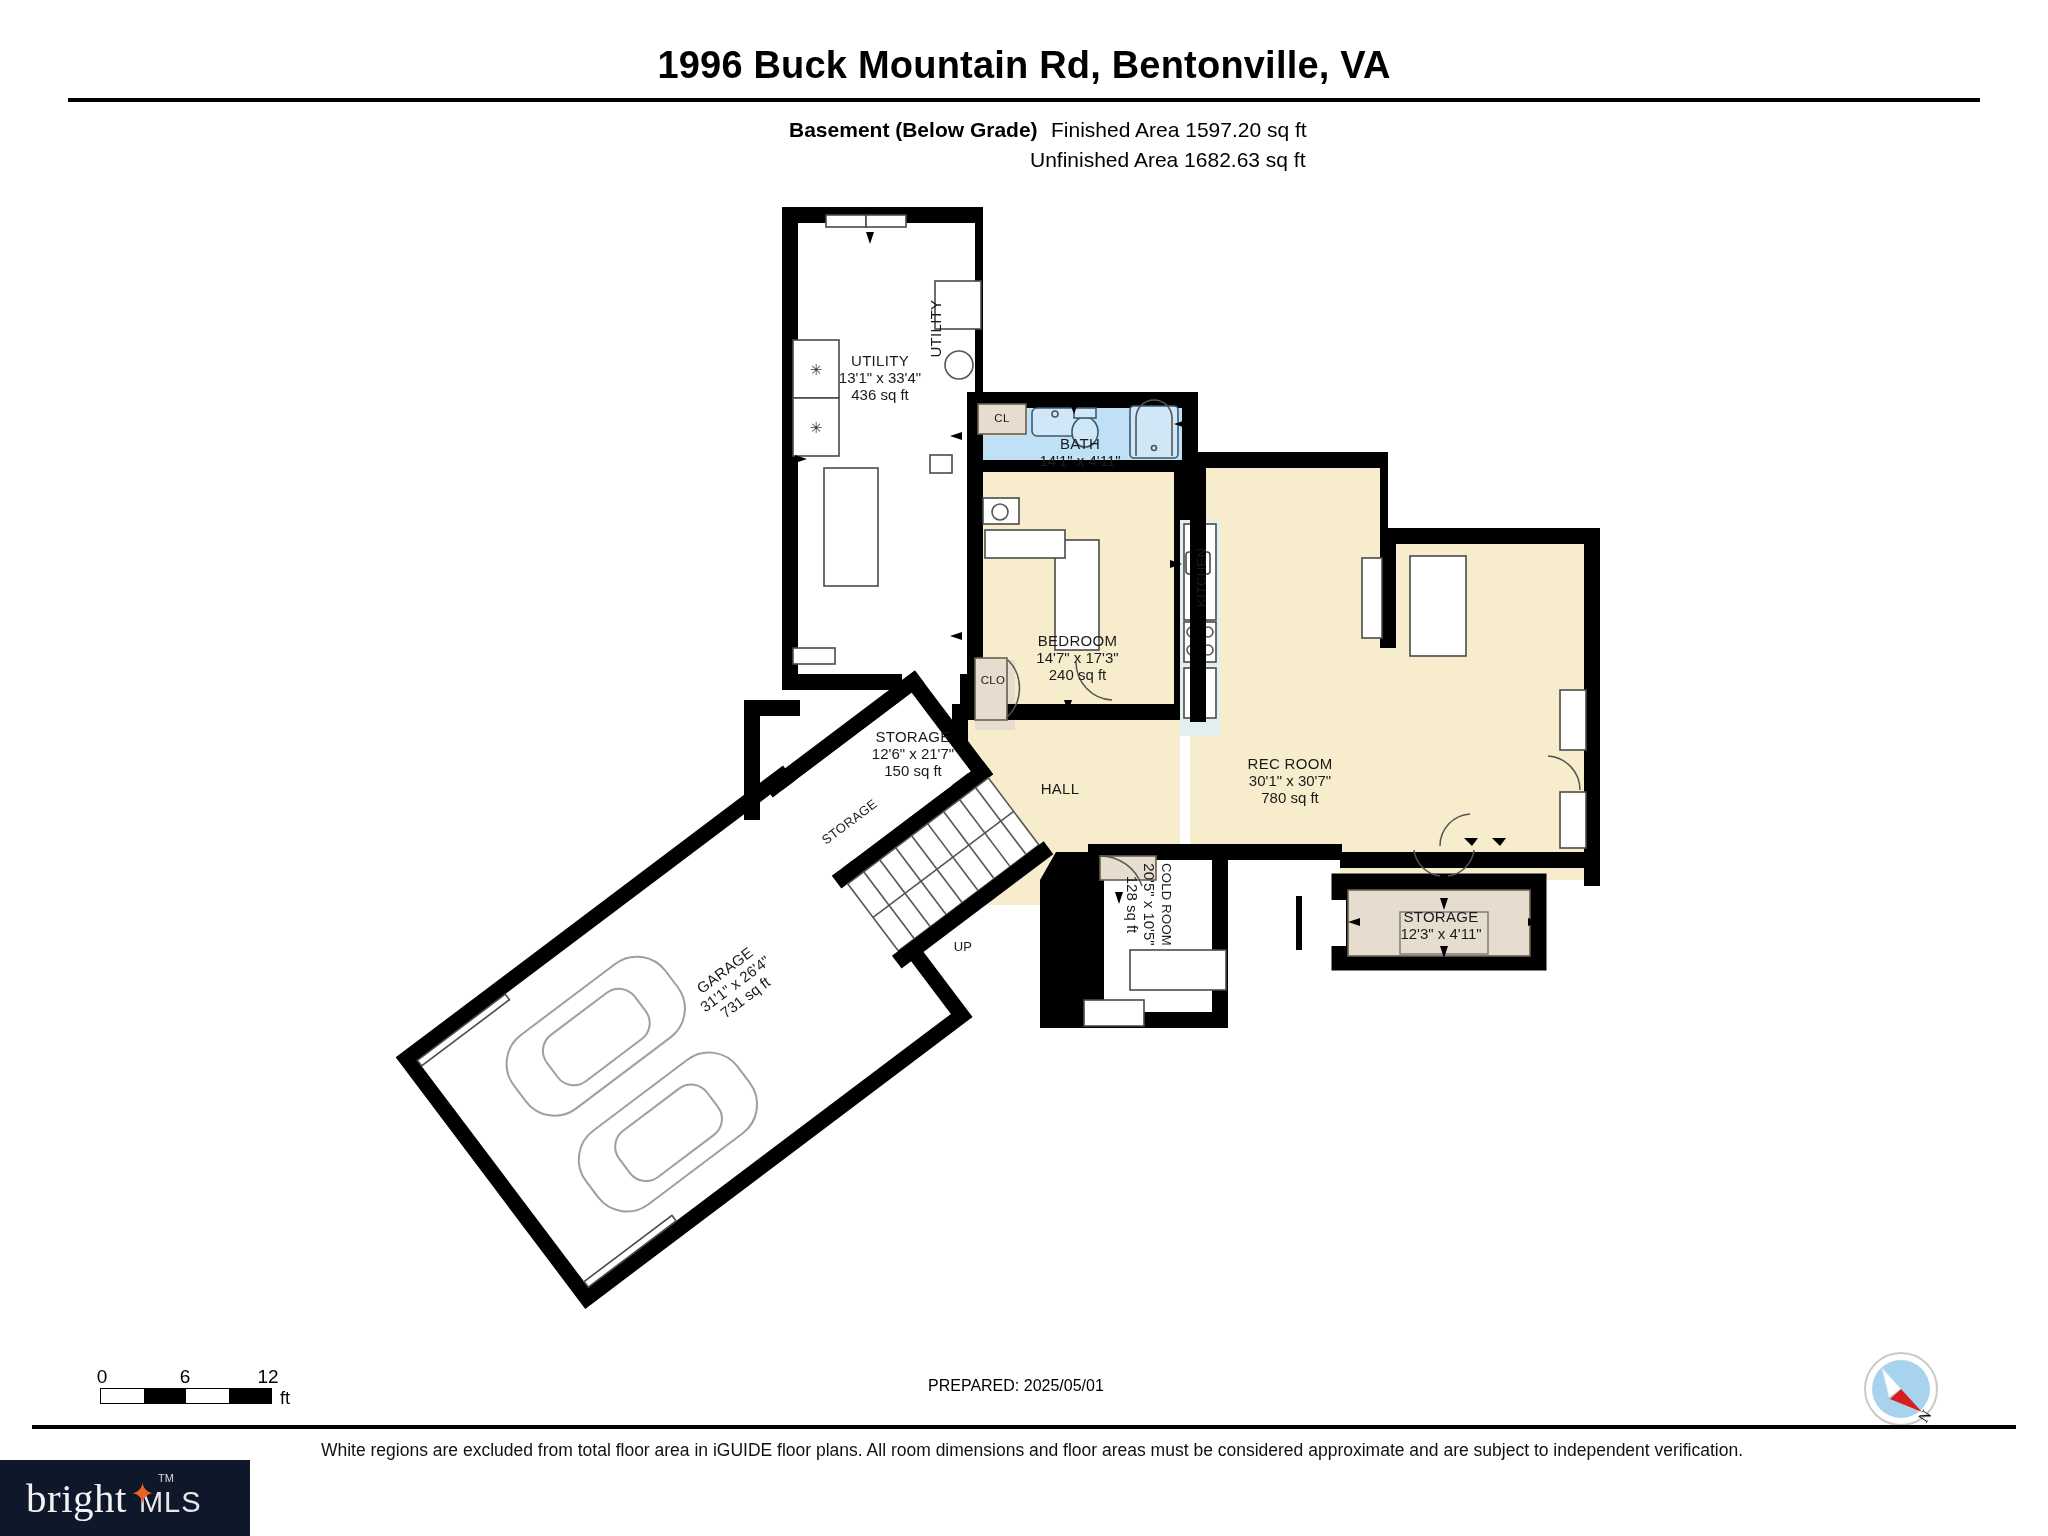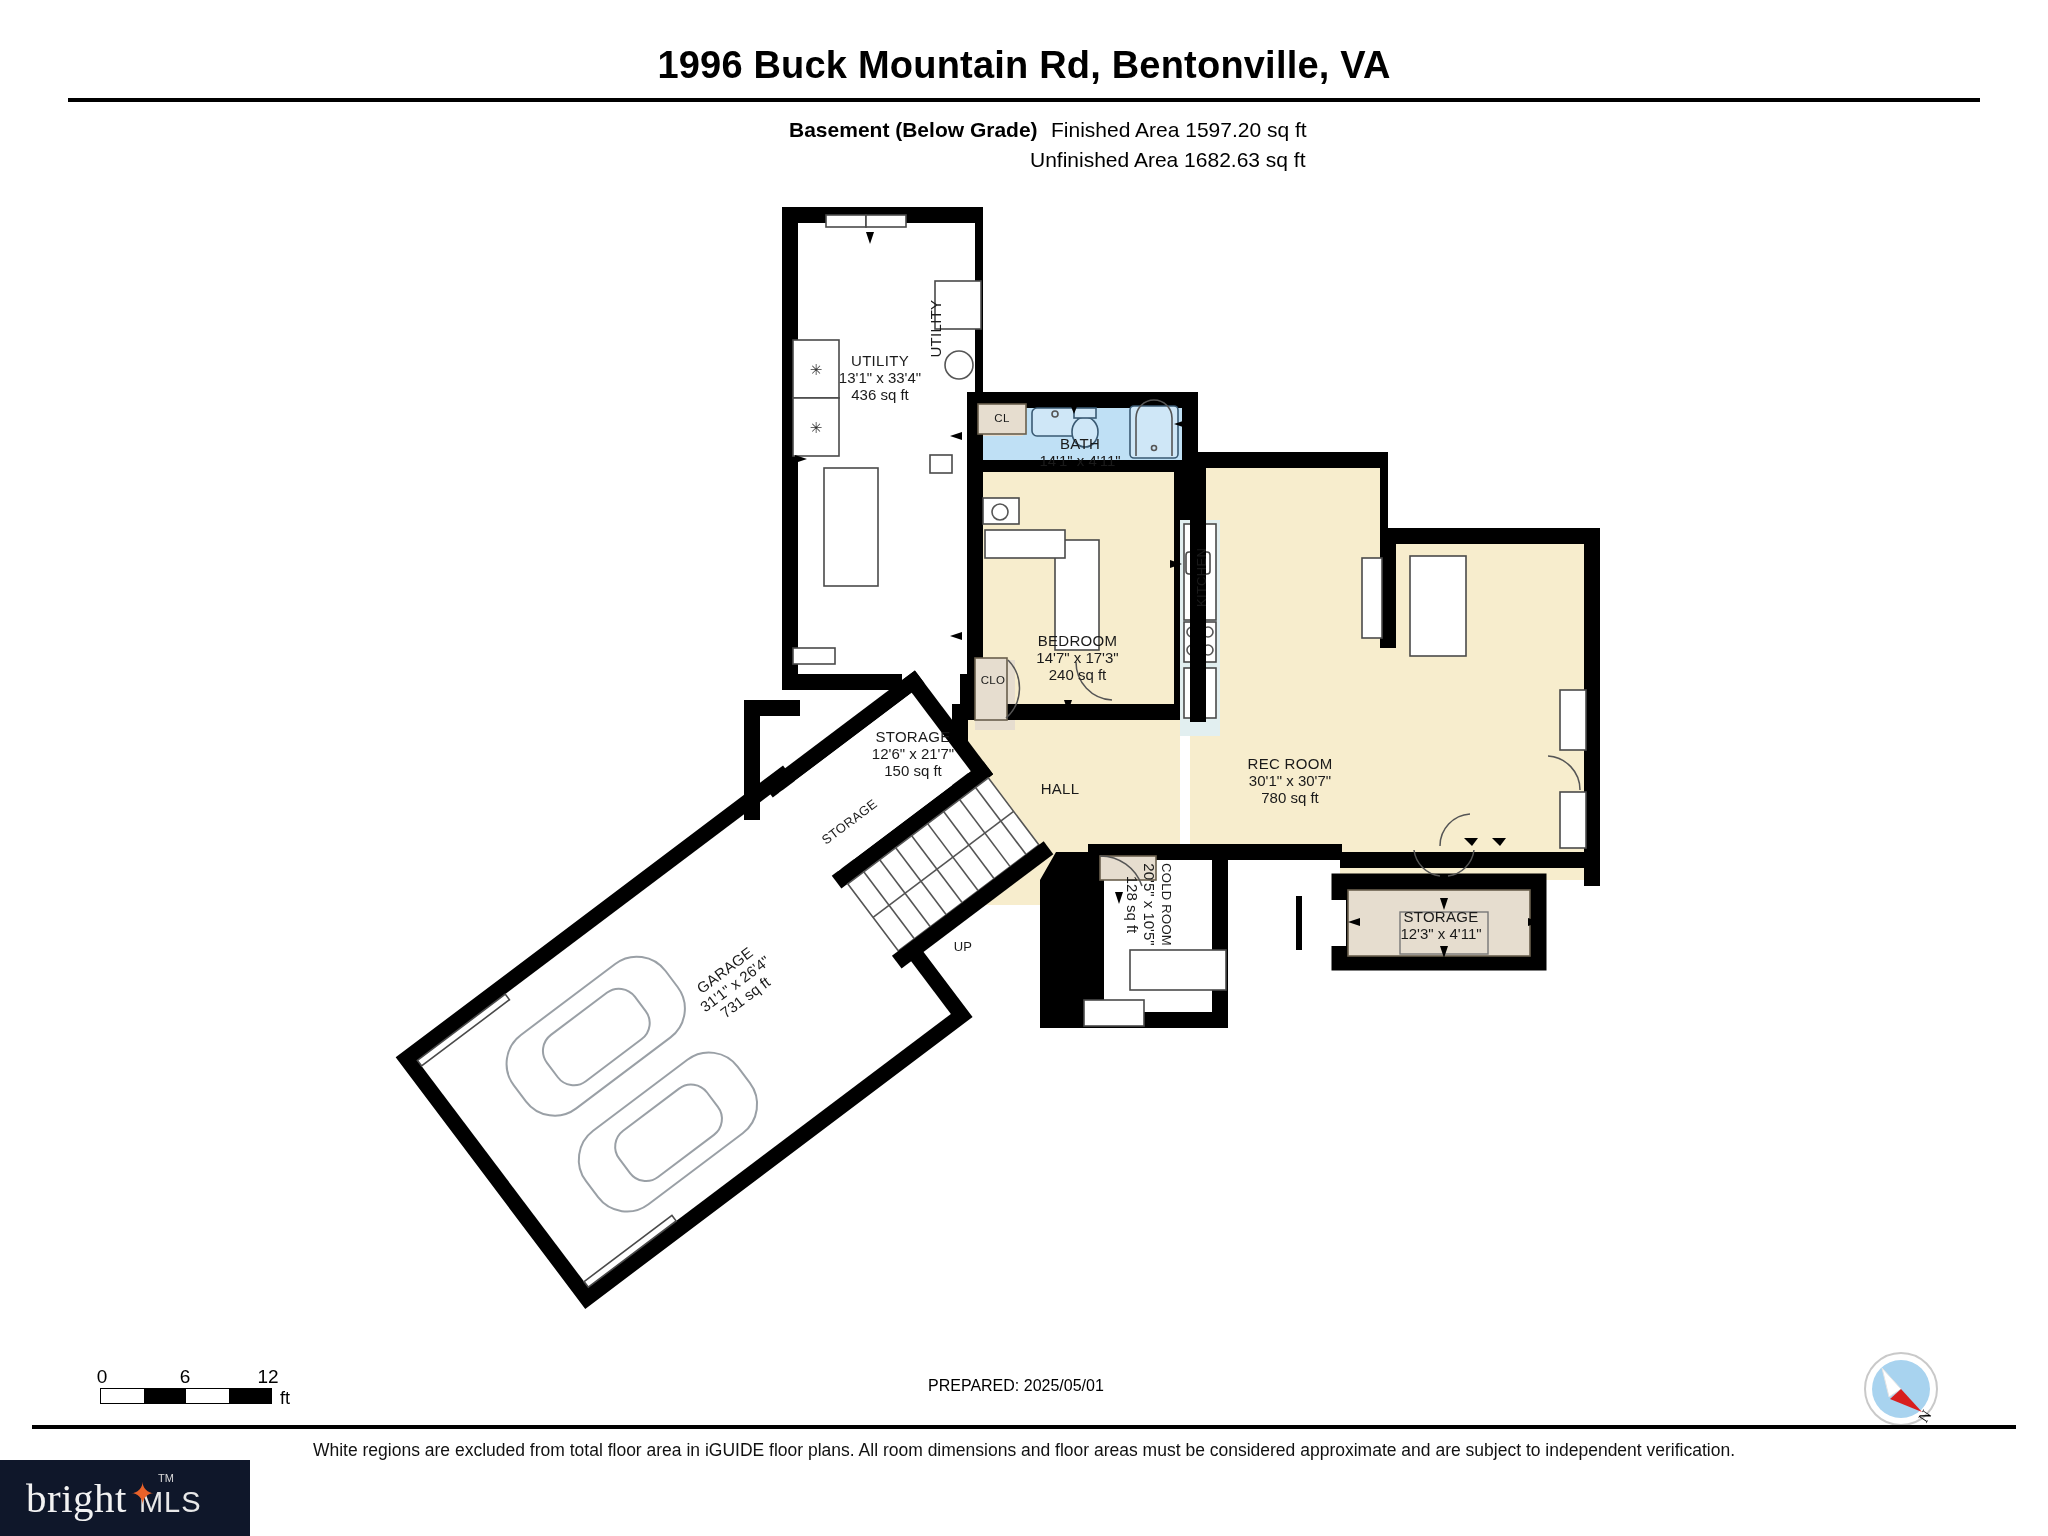--- a/index.html
+++ b/index.html
@@ -47,21 +47,21 @@
   #prepared{position:absolute;left:928px;top:1377px;font-size:16px;}
 
   
   #compass{position:absolute;left:1862px;top:1350px;width:78px;height:78px;}
   #compass .nlab{position:absolute;left:58px;top:58px;font-size:15px;
      transform:rotate(-56deg);font-family:"Liberation Serif",serif;}
 
   
   #foot-rule{position:absolute;left:32px;top:1425px;width:1984px;height:0;
      border-top:4px solid #000;}
-  #disclaimer{position:absolute;left:68px;top:1440px;width:1912px;
+  #disclaimer{position:absolute;left:76px;top:1440px;width:1912px;
      font-size:17.5px;text-align:center;color:#111;}
   #brand{position:absolute;left:0;top:1460px;width:250px;height:76px;
      background:#0f172a;display:flex;align-items:center;}
   #brand .bwrap{position:relative;padding-left:26px;display:flex;align-items:baseline;}
   #brand .b1{font-family:"Liberation Serif","DejaVu Serif",serif;font-size:41px;
      color:#f2f2f2;letter-spacing:.5px;}
   #brand .b2{font-size:29px;color:#e8e8e8;margin-left:12px;letter-spacing:1px;}
   #brand .star{position:absolute;left:130px;top:2px;color:#e8622a;font-size:30px;}
   #brand .tm{position:absolute;left:158px;top:-2px;color:#d8d8d8;font-size:11px;}
 </style>

